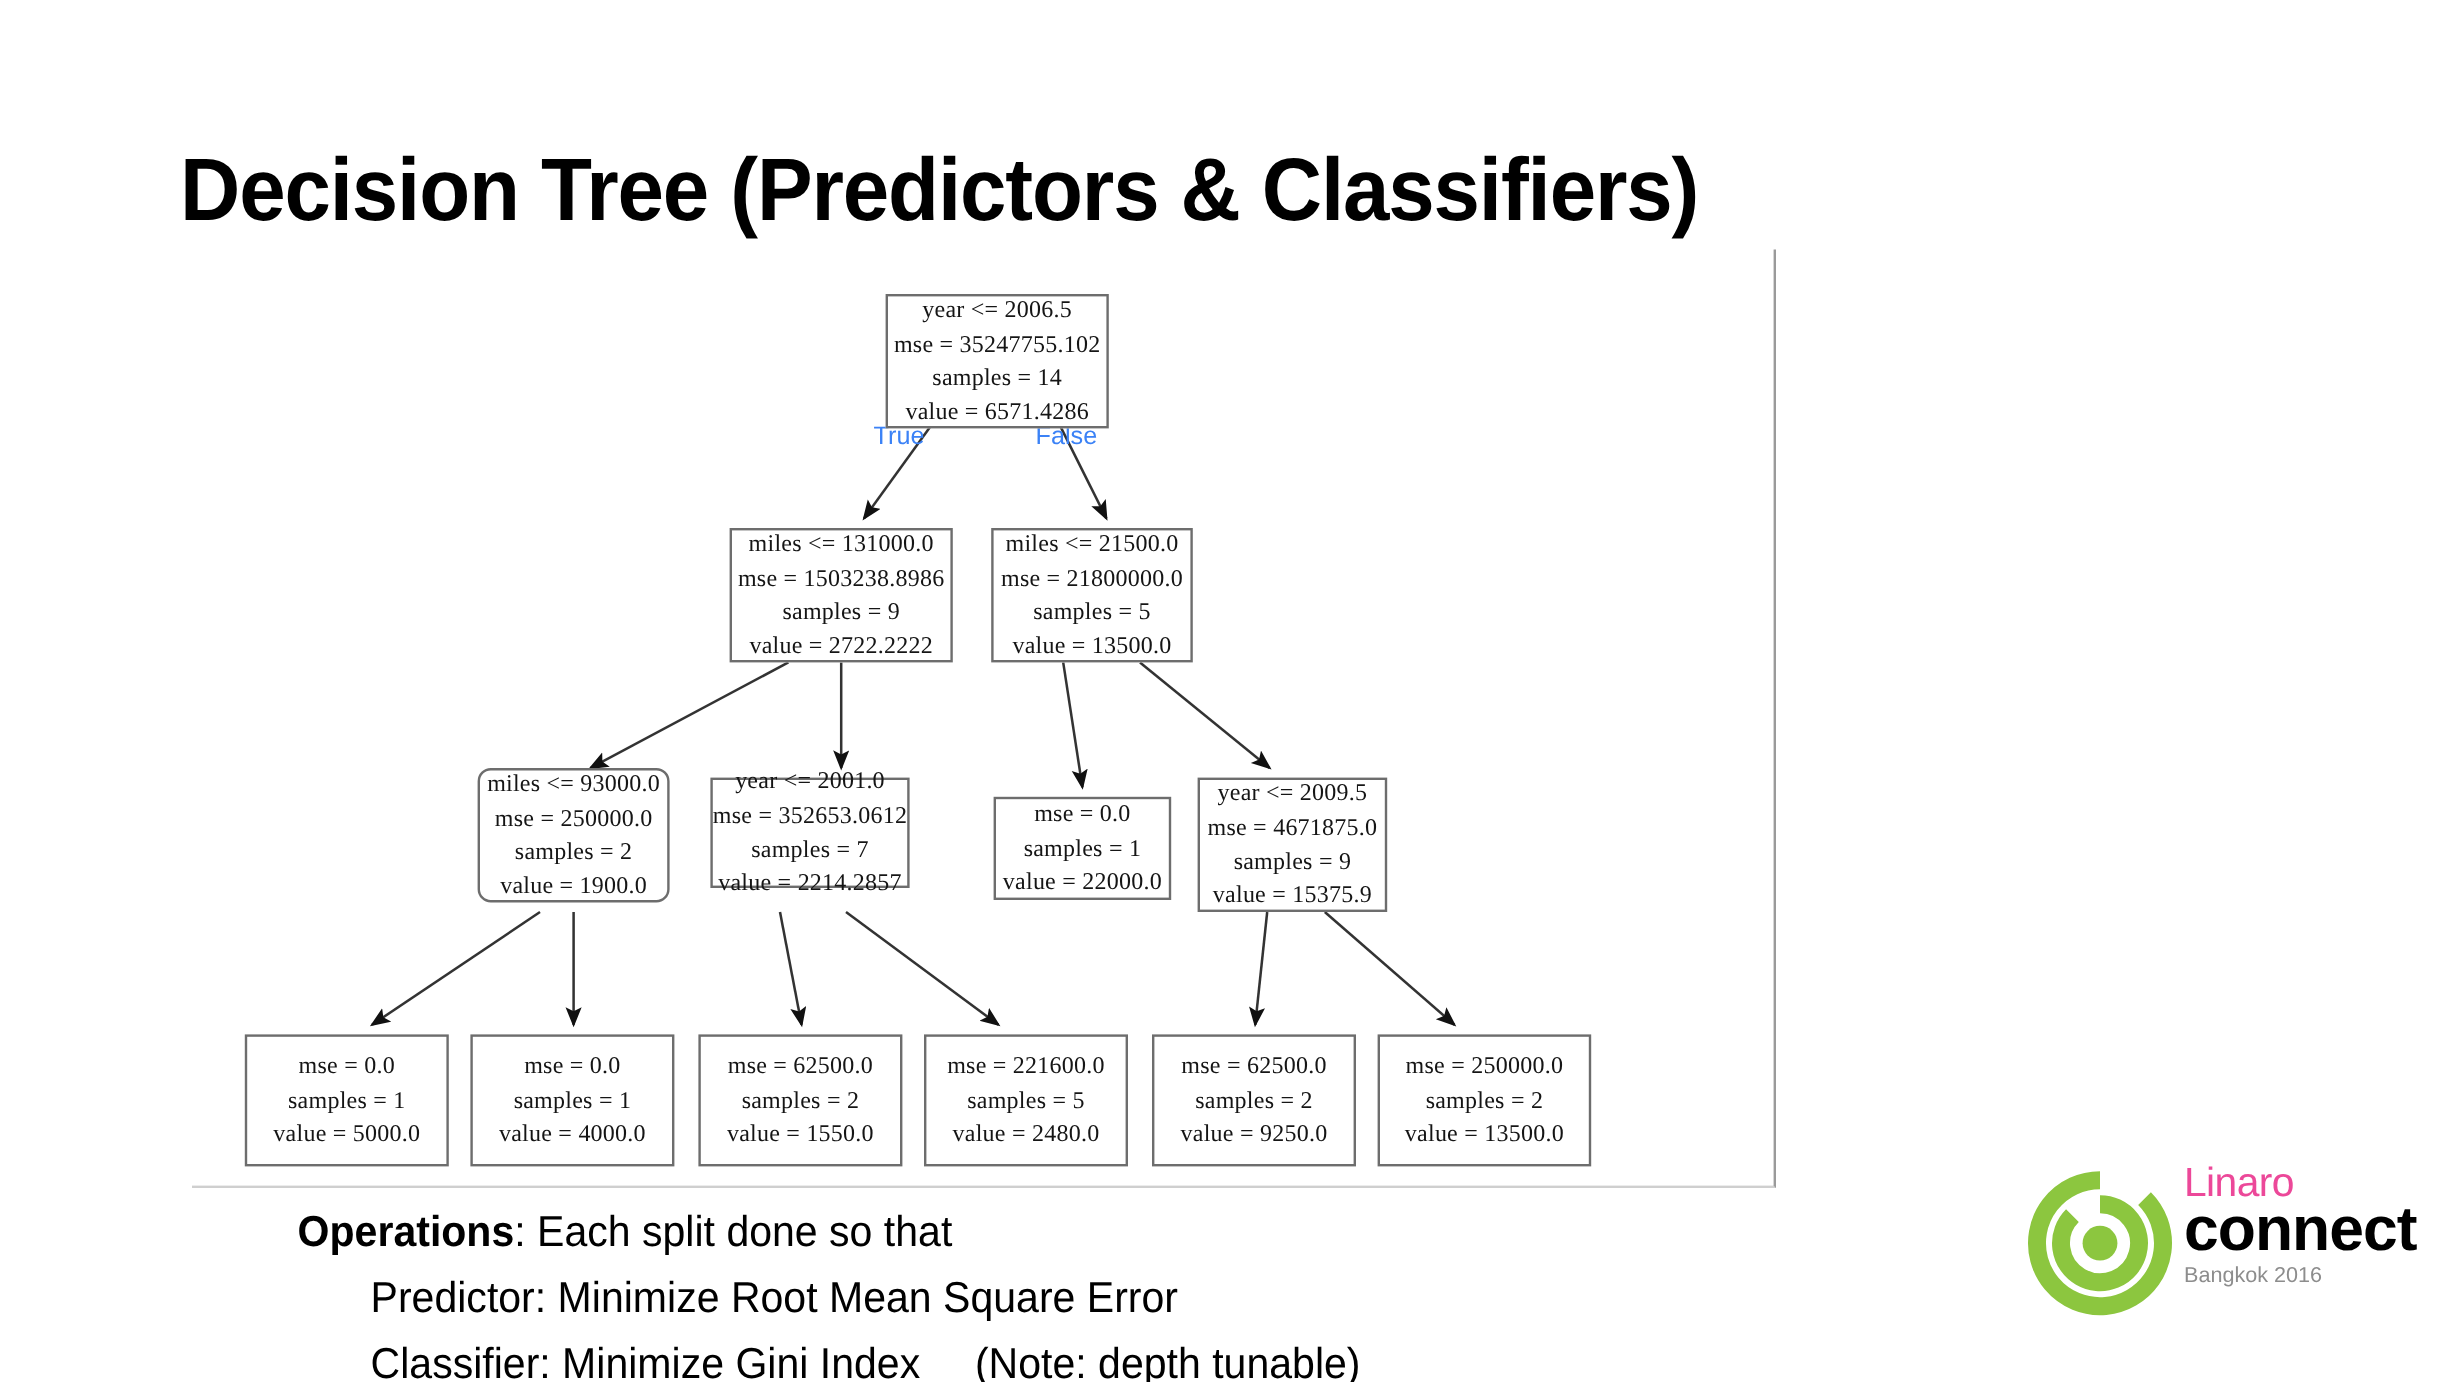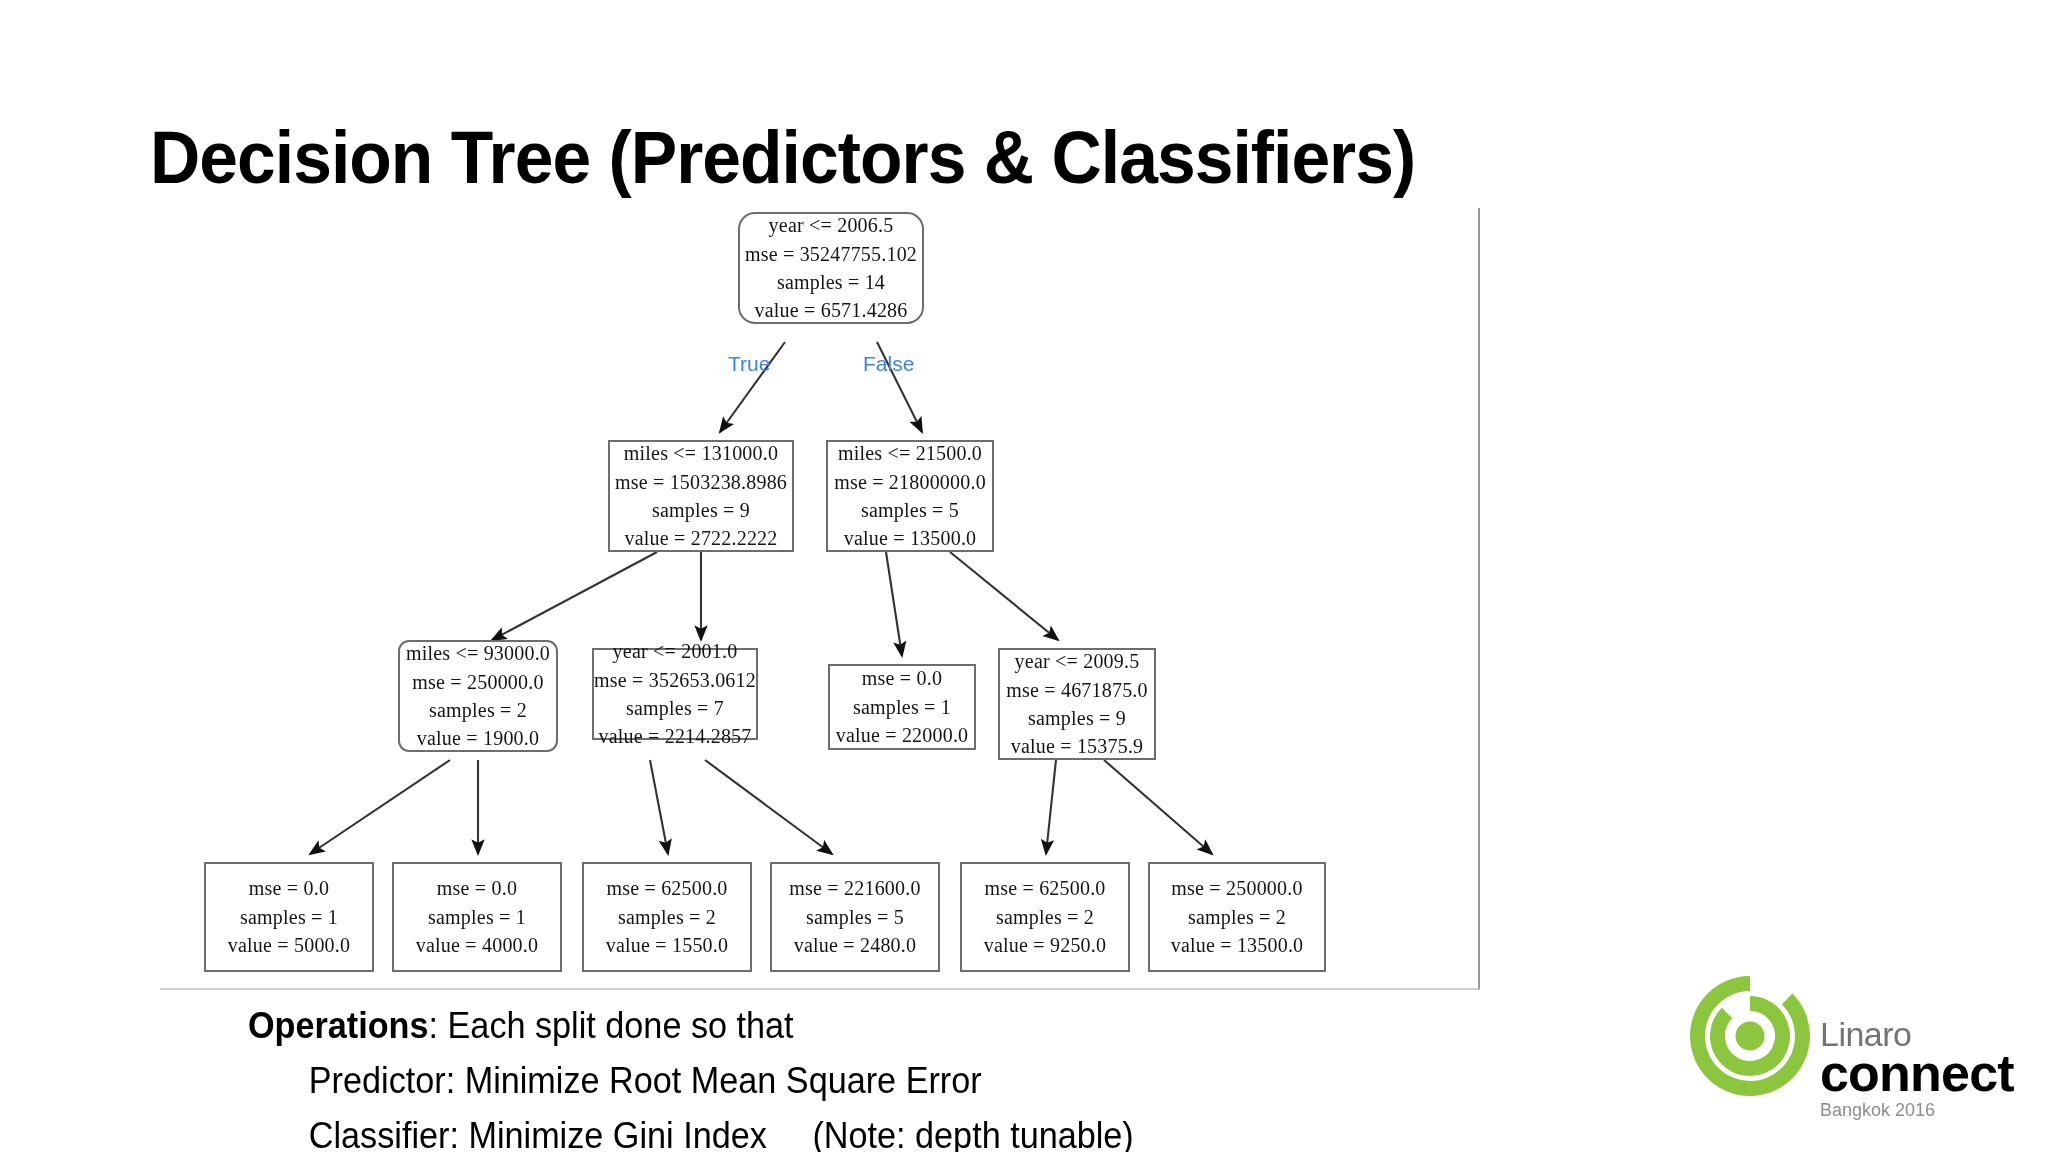--- a/index.html
+++ b/index.html
@@ -88,23 +88,22 @@
   
   .logo{
     position:absolute;
     left:1688px; top:968px;
     width:350px; height:130px;
   }
   .logo-mark{position:absolute;left:0;top:6px;width:124px;height:124px;}
   .logo-text{position:absolute;left:132px;top:0px;width:220px;}
   .logo-linaro{
     font-family:"Liberation Sans", sans-serif;
-    font-size:34px;line-height:36px;font-weight:normal;color:#737373;
+    font-size:34px;line-height:36px;font-weight:normal;color:#ec4899;
     letter-spacing:-0.5px;
-    margin-top:48px;
   }
   .logo-connect{
     font-family:"Liberation Sans", sans-serif;
     font-size:52px;line-height:43px;font-weight:bold;color:#000000;
     letter-spacing:-0.8px;
   }
   .logo-city{
     font-family:"Liberation Sans", sans-serif;
     font-size:18px;line-height:30px;font-weight:normal;color:#8d8d8d;
     letter-spacing:0px;
@@ -144,21 +143,21 @@
           <path d="M545,552 L672,646"></path>
 
           <path d="M896,552 L886,646"></path>
           <path d="M944,552 L1052,646"></path>
         </g>
       </svg>
 
       <div class="edge-label" style="left:568px;top:144px;">True</div>
       <div class="edge-label" style="left:703px;top:144px;">False</div>
 
-      <div class="node" style="left:578px;top:4px;width:186px;height:112px;border-radius:17px;">
+      <div class="node" style="left:578px;top:37px;width:186px;height:112px;">
         <span>year &lt;= 2006.5</span>
         <span>mse = 35247755.102</span>
         <span>samples = 14</span>
         <span>value = 6571.4286</span>
       </div>
 
       <div class="node" style="left:448px;top:232px;width:186px;height:112px;">
         <span>miles &lt;= 131000.0</span>
         <span>mse = 1503238.8986</span>
         <span>samples = 9</span>

